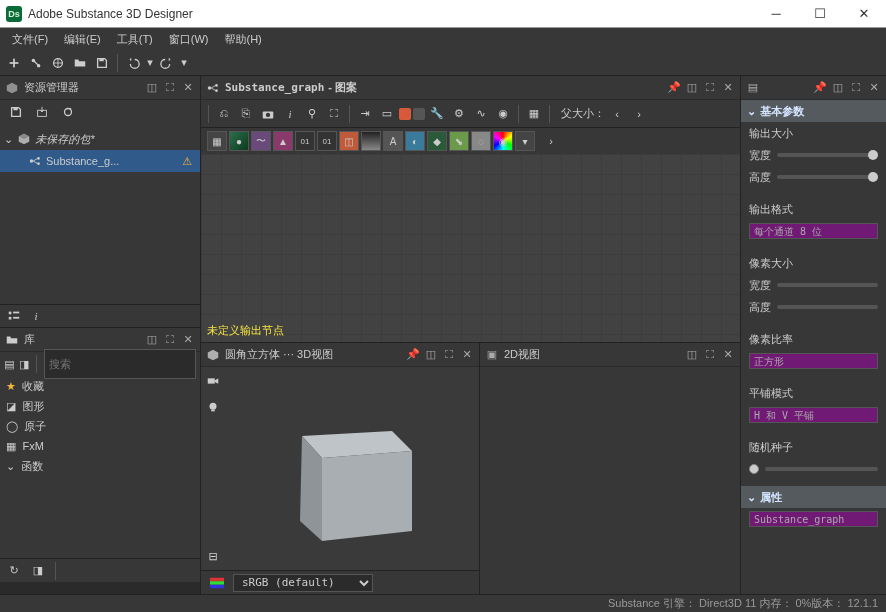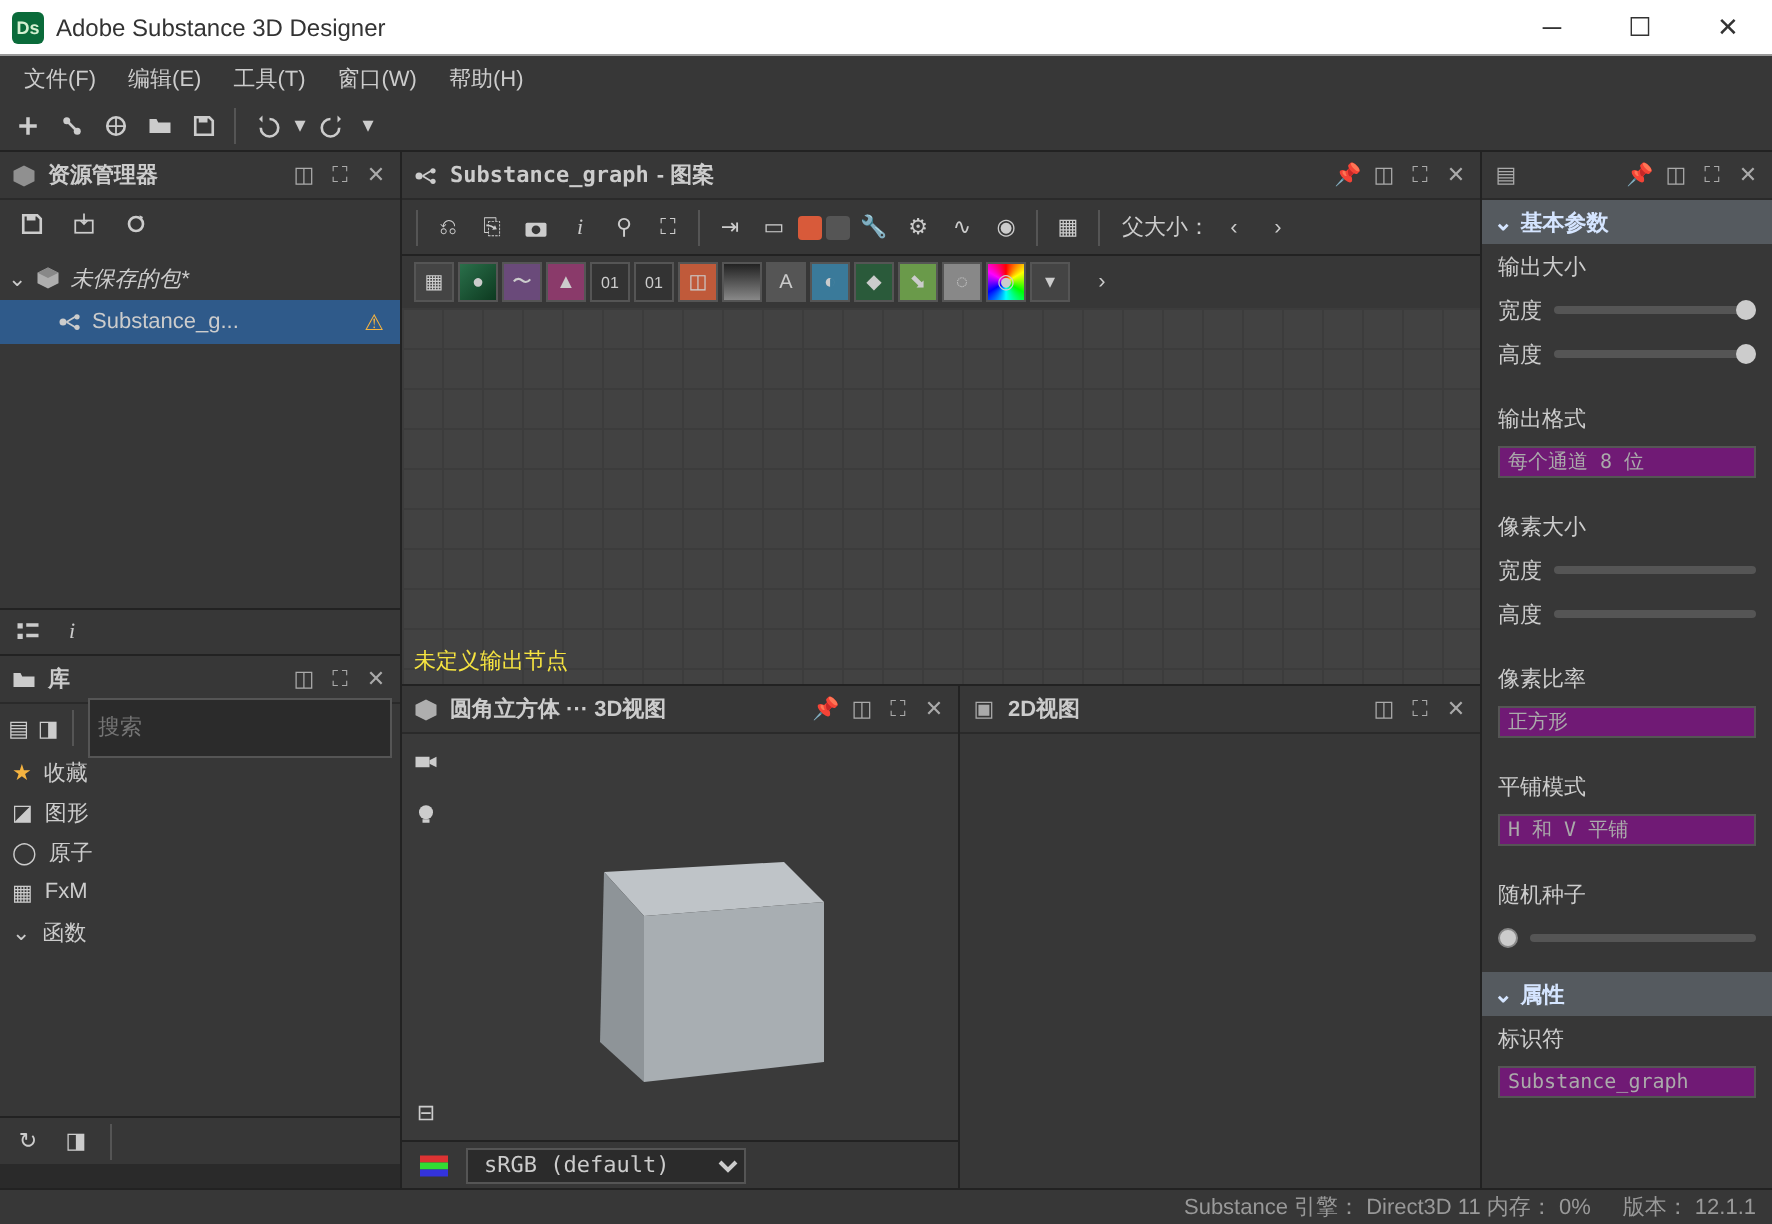--- a/index.html
+++ b/index.html
@@ -13,21 +13,21 @@
 .menuitem { color:#ccc; padding:0 8px; height:22px; display:flex; align-items:center; }
 .toolbar1 { height:26px; background:#373737; display:flex; align-items:center; gap:2px; padding:0 4px; border-bottom:1px solid #222; }
 .tbtn { width:20px; height:20px; display:flex; align-items:center; justify-content:center; color:#ccc; }
 .tbtn svg { width:14px; height:14px; fill:#ccc; }
 .sep { width:1px; height:18px; background:#555; margin:0 3px; }
 .workspace { display:flex; height:calc(100% - 28px - 22px - 26px - 18px); }
 .left-col { width:201px; display:flex; flex-direction:column; border-right:1px solid #222; }
 .center-col { flex:1; display:flex; flex-direction:column; min-width:0; }
 .right-col { width:146px; display:flex; flex-direction:column; border-left:1px solid #222; }
 .panel-header { height:24px; background:#373737; display:flex; align-items:center; padding:0 4px; border-bottom:1px solid #2a2a2a; gap:4px; }
-.panel-header .ptitle { color:#ccc; font-weight:bold; }
+.panel-header .ptitle { color:#ccc; font-weight:normal; }
 .panel-header .ricons { margin-left:auto; display:flex; gap:2px; }
 .picon { width:16px; height:16px; display:flex; align-items:center; justify-content:center; color:#aaa; }
 .panel-body { flex:1; background:#373737; overflow:hidden; }
 .explorer-sub { height:24px; display:flex; align-items:center; gap:6px; padding:0 6px; }
 .tree { padding:4px 0; }
 .tree-row { height:22px; display:flex; align-items:center; padding:0 4px; color:#ccc; gap:4px; }
 .tree-row.sel { background:#2f5a8a; }
 .tree-icon { width:14px; height:14px; display:flex; align-items:center; justify-content:center; }
 .warn { color:#f6b440; margin-left:auto; margin-right:4px; }
 .lib-tabs { height:24px; display:flex; align-items:center; padding:0 4px; gap:2px; border-top:1px solid #222; }
@@ -54,21 +54,21 @@
 .cs-select { background:#2b2b2b; border:1px solid #555; color:#ccc; height:18px; padding:0 4px; width:140px; font-family:monospace; font-size:11px; }
 .prop-head { height:22px; background:#555a5f; display:flex; align-items:center; padding:0 6px; gap:4px; color:#d5e5ff; font-weight:bold; }
 .prop-row { height:22px; display:flex; align-items:center; padding:0 8px; color:#aaa; gap:6px; }
 .prop-label { color:#ccc; }
 .slider { flex:1; height:4px; background:#555; position:relative; border-radius:2px; }
 .slider-thumb { position:absolute; right:0; top:-3px; width:10px; height:10px; background:#ccc; border-radius:50%; }
 .prop-value { background:#701a75; border:1px solid #555; color:#aaa; font-family:monospace; padding:1px 4px; min-width:50px; font-size:10px; display:inline-block; height:16px; line-height:14px; overflow:hidden; }
 .radio-dot { width:10px; height:10px; border:1px solid #888; border-radius:50%; background:#ccc; }
 .right-hdr { height:24px; display:flex; align-items:center; padding:0 4px; gap:4px; border-bottom:1px solid #2a2a2a; }
 .statusbar { height:18px; background:#373737; display:flex; align-items:center; padding:0 8px; color:#999; font-family:monospace; font-size:10px; border-top:1px solid #222; }
-.statusbar .sright { margin-left:auto; display:flex; gap:16px; }
+.statusbar .sright { margin-left:auto; display:flex; }
 .scrollbar-h { height:12px; background:#2a2a2a; }
 svg { pointer-events:none; }
 </style>
 </head>
 <body>
 
 <div class="titlebar">
   <div class="logo">Ds</div>
   <div class="title">Adobe Substance 3D Designer</div>
   <div class="winbtns">
@@ -467,23 +467,20 @@
     <div class="prop-row">
         <span class="radio-dot"></span>
         <div class="slider"></div>
       </div>
     <div style="height:6px"></div>
     <div class="prop-head">
         <span>⌄</span>
         <span>属性</span>
       </div>
     <div class="prop-row">
-        <span class="prop-label">标识符</span>
-      </div>
-    <div class="prop-row">
         <span class="prop-value" style="flex:1;font-family:monospace">Substance_graph</span>
       </div>
   </div>
 </div>
 
 <div class="statusbar">
   <div class="sright">
     <span>Substance 引擎：  Direct3D 11 内存：  0%</span>
     <span>版本： 12.1.1</span>
   </div>

